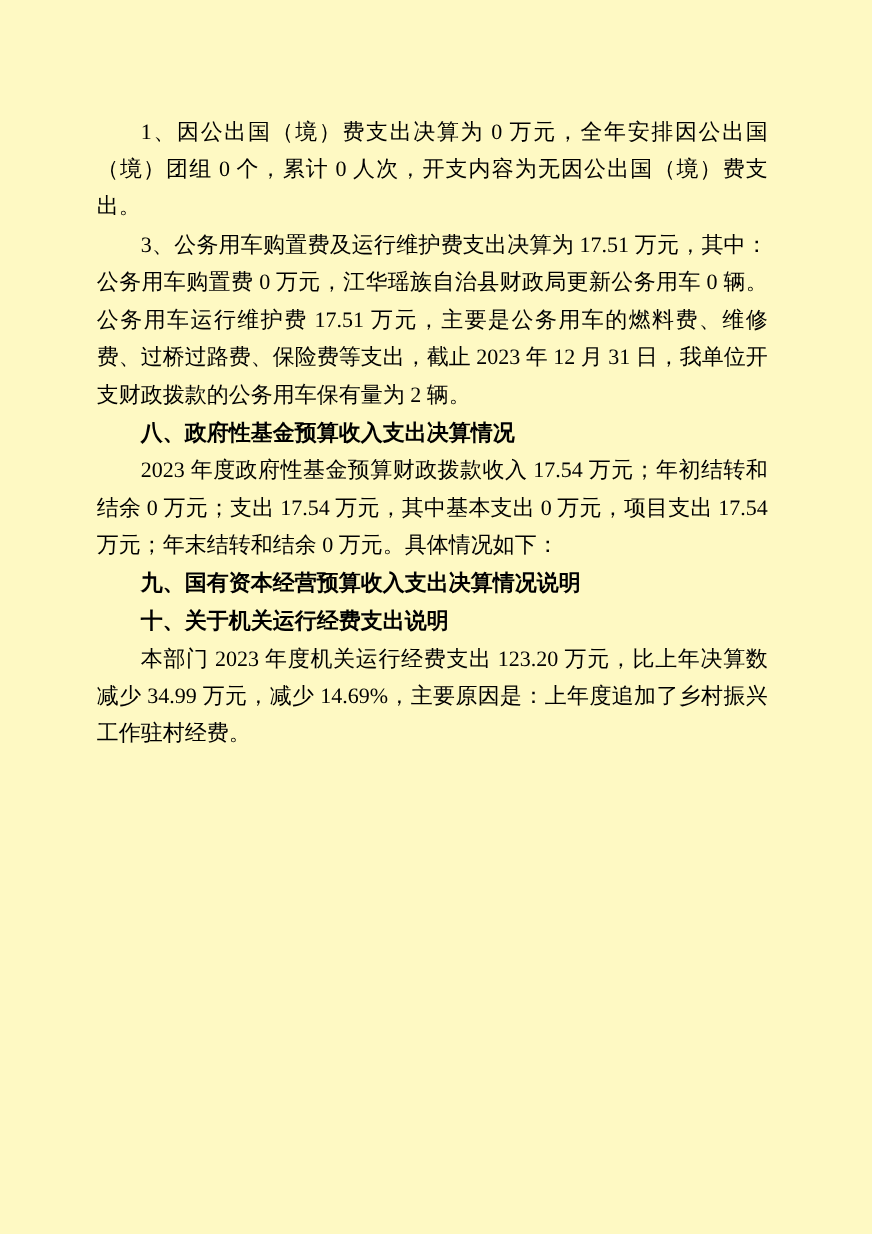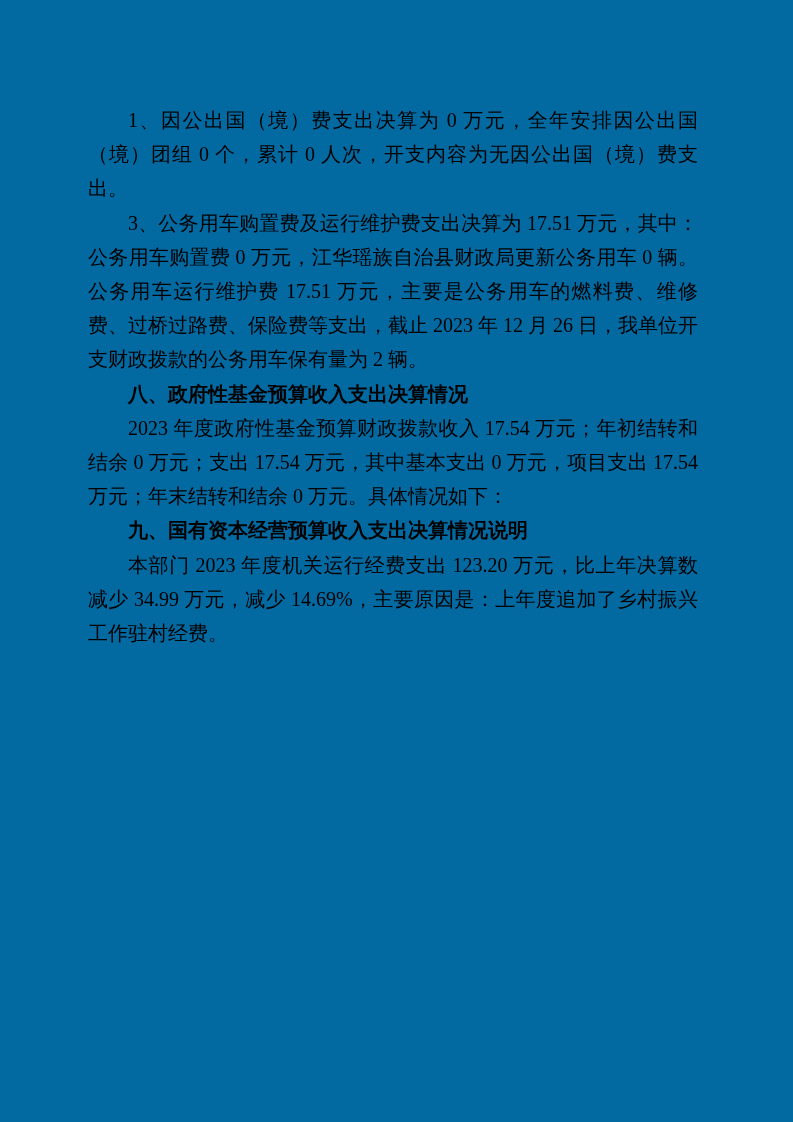--- a/index.html
+++ b/index.html
@@ -4,21 +4,21 @@
 <style>
   html, body {
     margin: 0;
     padding: 0;
     background: #ffffff;
   }
   .page {
     position: relative;
     width: 793px;
     height: 1122px;
-    background: #0369a1;
+    background: #fef9c3;
     overflow: hidden;
     color: #000000;
     font-family: "Liberation Serif", "DejaVu Serif", serif;
   }
   .content {
     position: absolute;
     left: 88px;
     top: 103px;
     width: 610px;
   }
@@ -38,19 +38,20 @@
     font-weight: bold;
     text-align: left;
   }
 </style>
 </head>
 <body>
 
 <div class="page">
   <div class="content">
     <p class="body">1、因公出国（境）费支出决算为 0 万元，全年安排因公出国（境）团组 0 个，累计 0 人次，开支内容为无因公出国（境）费支出。</p>
-    <p class="body">3、公务用车购置费及运行维护费支出决算为 17.51 万元，其中：公务用车购置费 0 万元，江华瑶族自治县财政局更新公务用车 0 辆。公务用车运行维护费 17.51 万元，主要是公务用车的燃料费、维修费、过桥过路费、保险费等支出，截止 2023 年 12 月 26 日，我单位开支财政拨款的公务用车保有量为 2 辆。</p>
+    <p class="body">3、公务用车购置费及运行维护费支出决算为 17.51 万元，其中：公务用车购置费 0 万元，江华瑶族自治县财政局更新公务用车 0 辆。公务用车运行维护费 17.51 万元，主要是公务用车的燃料费、维修费、过桥过路费、保险费等支出，截止 2023 年 12 月 31 日，我单位开支财政拨款的公务用车保有量为 2 辆。</p>
     <p class="heading">八、政府性基金预算收入支出决算情况</p>
     <p class="body">2023 年度政府性基金预算财政拨款收入 17.54 万元；年初结转和结余 0 万元；支出 17.54 万元，其中基本支出 0 万元，项目支出 17.54 万元；年末结转和结余 0 万元。具体情况如下：</p>
     <p class="heading">九、国有资本经营预算收入支出决算情况说明</p>
+    <p class="heading">十、关于机关运行经费支出说明</p>
     <p class="body">本部门 2023 年度机关运行经费支出 123.20 万元，比上年决算数减少 34.99 万元，减少 14.69%，主要原因是：上年度追加了乡村振兴工作驻村经费。</p>
   </div>
 </div>
 
 </body></html>

